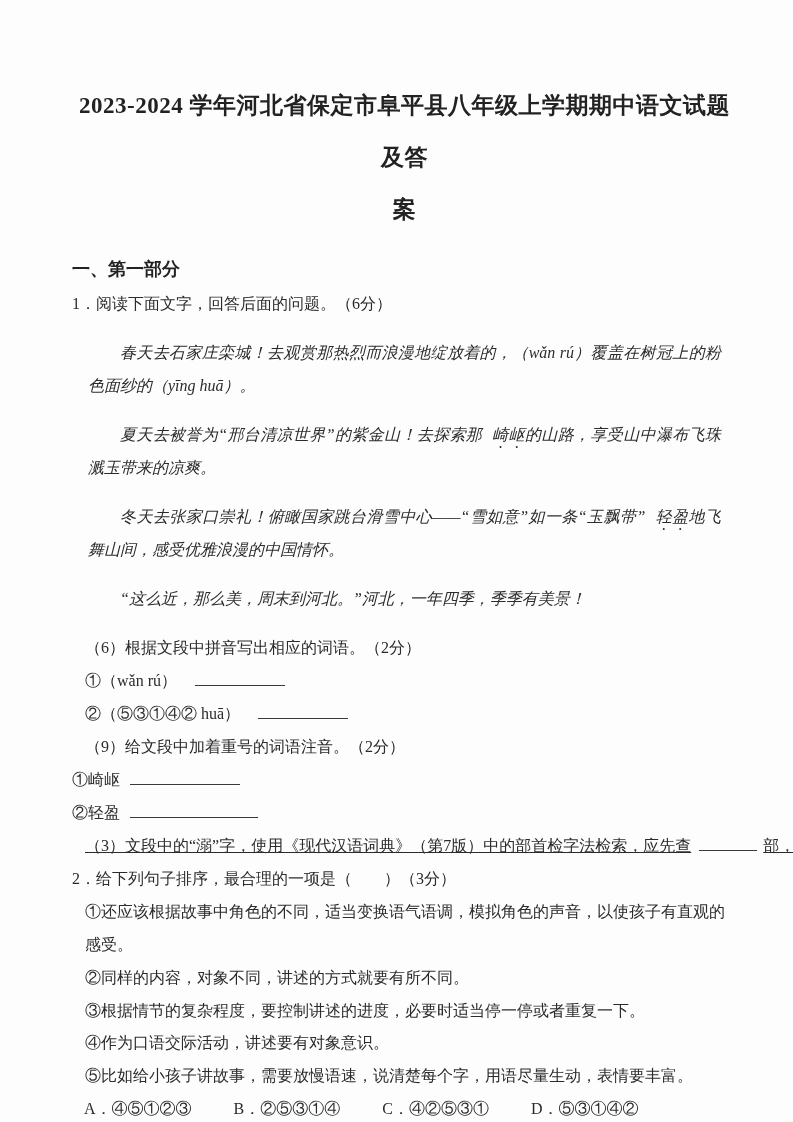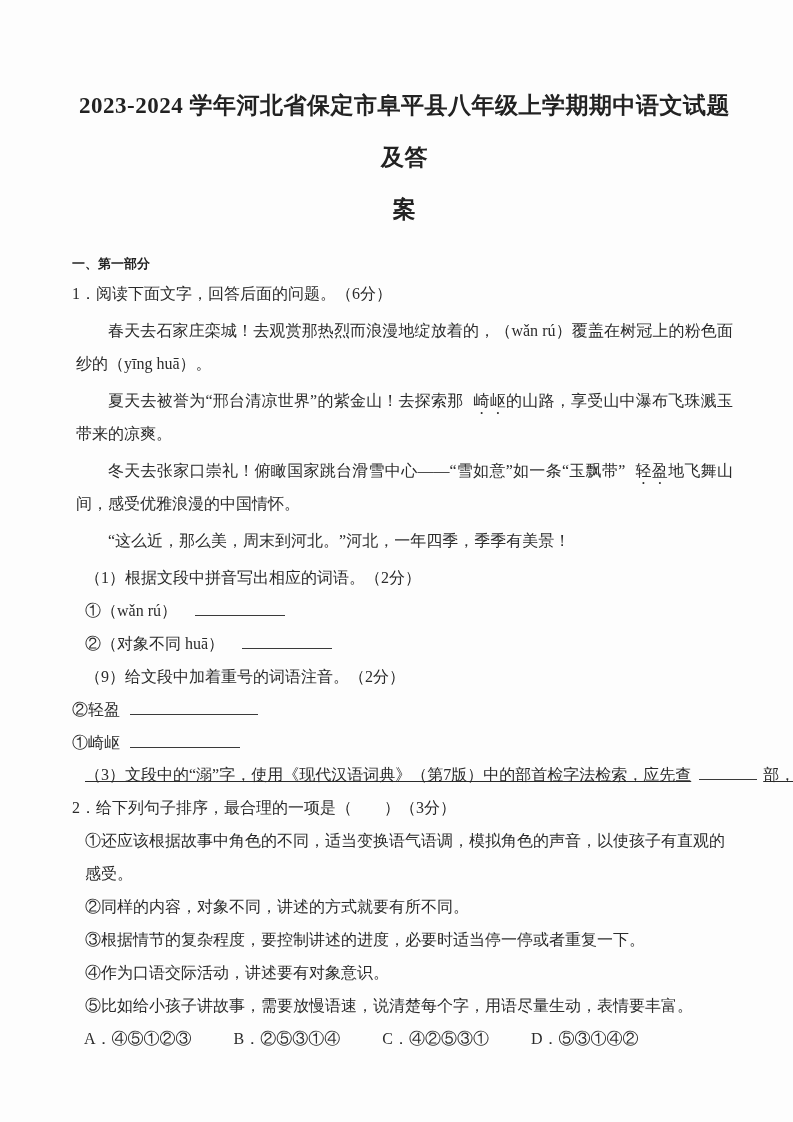--- a/index.html
+++ b/index.html
@@ -18,27 +18,27 @@
   }
   .doc-title{
     font-size:23px;
     font-weight:bold;
     text-align:center;
     line-height:2.25;
     letter-spacing:.5px;
     color:#222;
   }
   .section-heading{
-    font-size:13px;
+    font-size:18px;
     font-weight:bold;
     margin:16px 0 0 0;
     color:#222;
   }
   .line{margin:0;}
-  .para{margin:4px;text-indent:2em;text-align:justify;}
+  .para{margin:16px;text-indent:2em;text-align:justify;font-style:italic;}
   .sub{padding-left:13px;}
   .nowrap{white-space:nowrap;text-decoration:underline;}
   .emph{
     -webkit-text-emphasis:filled dot;
     -webkit-text-emphasis-position:under right;
     text-emphasis:filled dot;
     text-emphasis-position:under right;
     padding-left:10px;
   }
   .blank{
@@ -74,31 +74,31 @@
 
   <p class="para">春天去石家庄栾城！去观赏那热烈而浪漫地绽放着的，（wǎn rú）覆盖在树冠上的粉色面纱的（yīng huā）。</p>
 
   <p class="para"><span>夏天去被誉为“邢台清凉世界”的紫金山！去探索那</span><span class="emph">崎岖</span><span>的山路，享受山中瀑布飞珠溅玉带来的凉爽。</span></p>
 
 
   <p class="para"><span>冬天去张家口崇礼！俯瞰国家跳台滑雪中心——“雪如意”如一条“玉飘带”</span><span class="emph">轻盈</span><span>地飞舞山间，感受优雅浪漫的中国情怀。</span></p>
 
   <p class="para">“这么近，那么美，周末到河北。”河北，一年四季，季季有美景！</p>
 
-  <div class="line sub">（1）根据文段中拼音写出相应的词语。（2分）</div>
+  <div class="line sub">（6）根据文段中拼音写出相应的词语。（2分）</div>
 
   <div class="line sub"><span>①（wǎn rú）</span><span class="blank w90"></span></div>
 
-  <div class="line sub"><span>②（对象不同 huā）</span><span class="blank w90"></span></div>
+  <div class="line sub"><span>②（⑤③①④② huā）</span><span class="blank w90"></span></div>
 
   <div class="line sub">（9）给文段中加着重号的词语注音。（2分）</div>
 
+  <div class="line"><span>①崎岖</span><span class="blank w110"></span></div>
+
   <div class="line"><span>②轻盈</span><span class="blank w128"></span></div>
-
-  <div class="line"><span>①崎岖</span><span class="blank w110"></span></div>
 
   <div class="line sub nowrap"><span>（3）文段中的“溺”字，使用《现代汉语词典》（第7版）中的部首检字法检索，应先查</span><span class="blank w58"></span><span>部，</span></div>
 
 
   <div class="line">2．给下列句子排序，最合理的一项是（　　）（3分）</div>
 
   <div class="line sub">①还应该根据故事中角色的不同，适当变换语气语调，模拟角色的声音，以使孩子有直观的感受。</div>
   <div class="line sub">②同样的内容，对象不同，讲述的方式就要有所不同。</div>
   <div class="line sub">③根据情节的复杂程度，要控制讲述的进度，必要时适当停一停或者重复一下。</div>
   <div class="line sub">④作为口语交际活动，讲述要有对象意识。</div>

